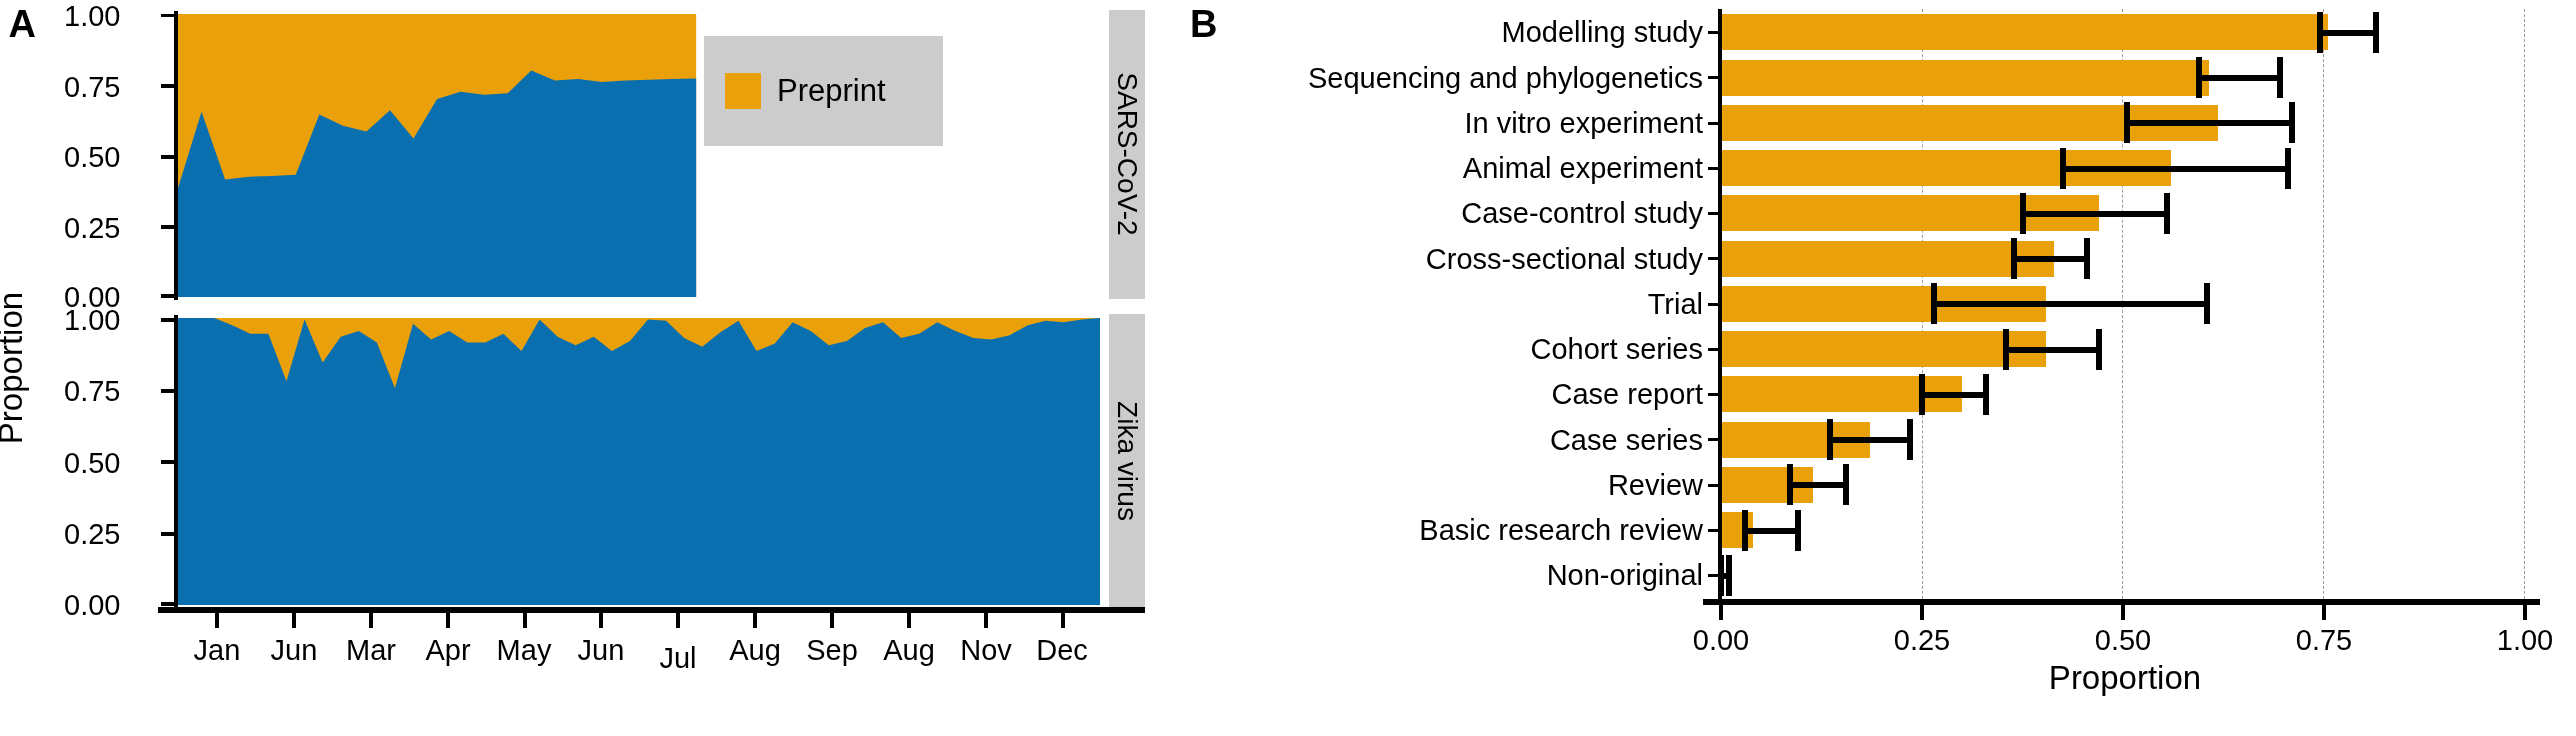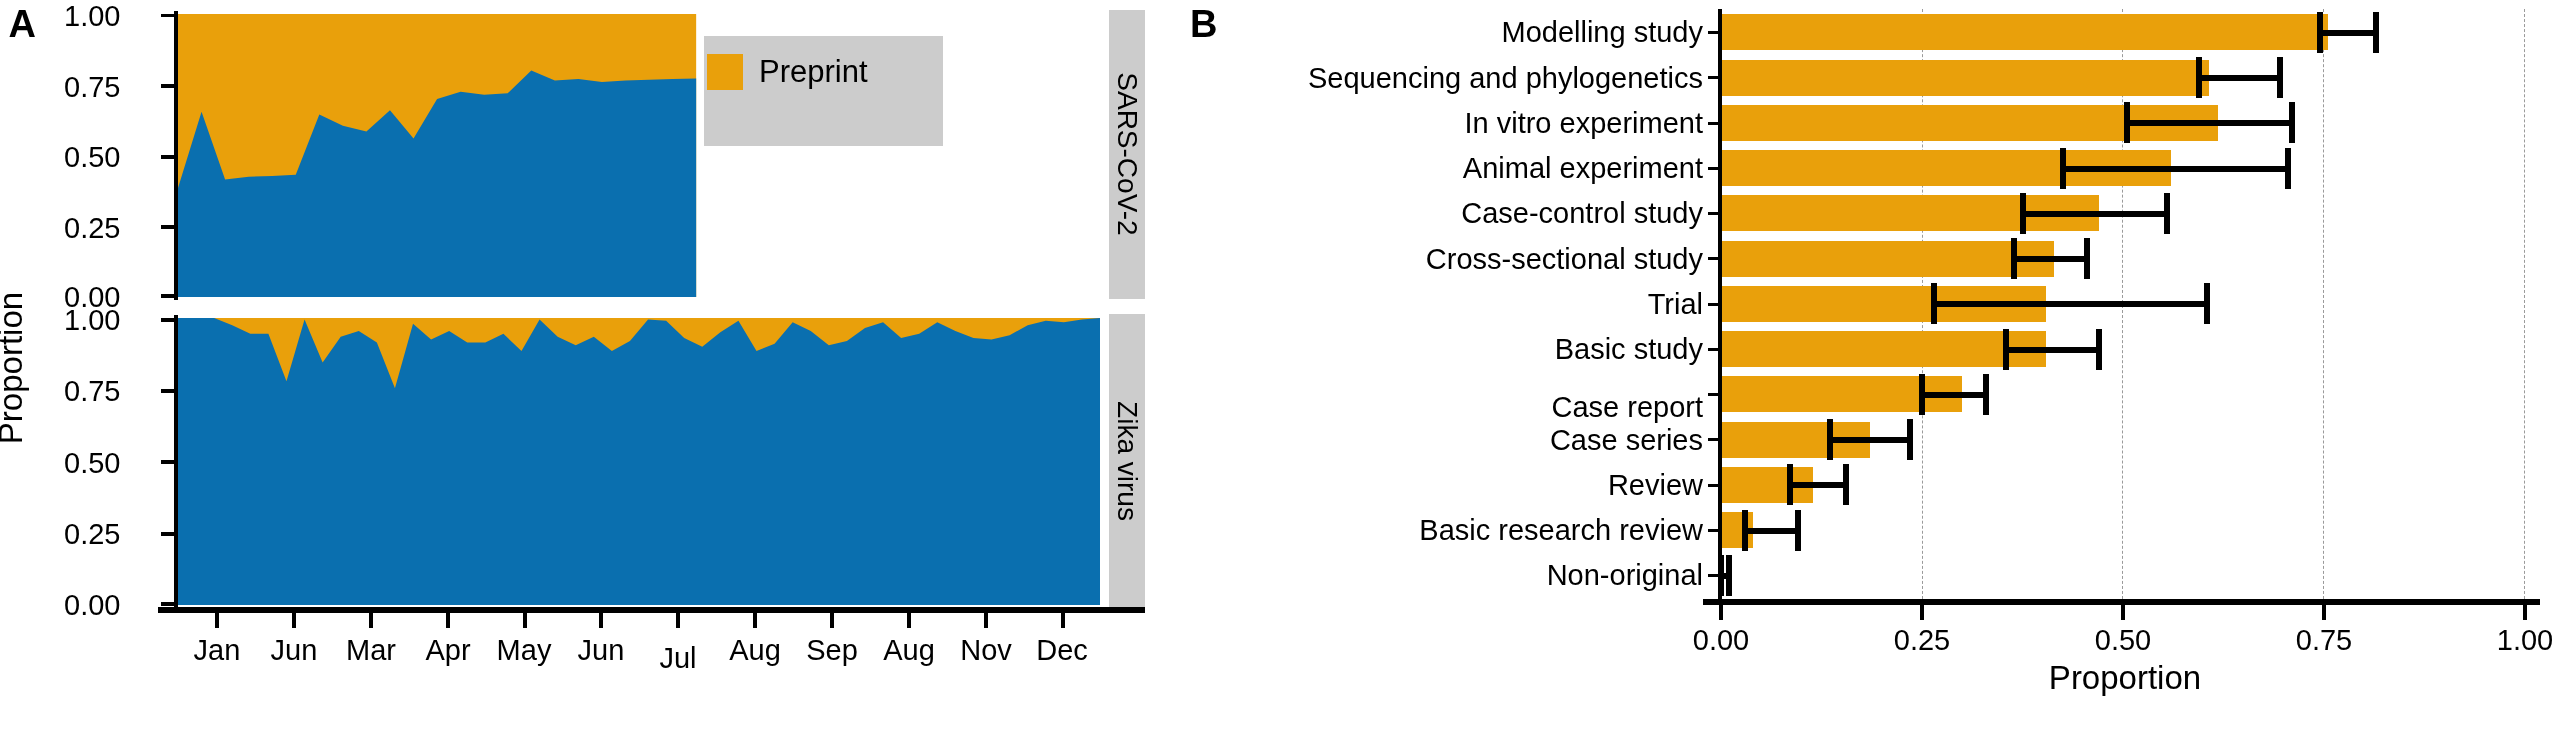--- a/index.html
+++ b/index.html
@@ -14,21 +14,21 @@
   .axis-line{position:absolute;background:#000;}
   .strip{position:absolute;background:#cccccc;display:flex;align-items:center;justify-content:center;}
   .strip span{font-size:28px;color:#000;white-space:nowrap;transform:rotate(90deg);}
 
   
   #panelA{position:absolute;left:0;top:0;width:1184px;height:736px;}
   .facet{position:absolute;overflow:hidden;}
   .facet svg{display:block;}
 
   
-  #legend{position:absolute;background:#cccccc;display:flex;flex-direction:column;padding:16px 3px;box-sizing:border-box;}
+  #legend{position:absolute;background:#cccccc;display:flex;flex-direction:column;justify-content:center;padding:16px 21px;box-sizing:border-box;}
   .legend-row{display:flex;align-items:center;height:39px;}
   .legend-key{width:36px;height:36px;flex:0 0 36px;}
   .legend-text{font-size:31px;color:#000;margin-left:16px;white-space:nowrap;}
 
   
   #panelB{position:absolute;left:1184px;top:0;width:1392px;height:736px;}
   .bar{position:absolute;background:#e9a00b;}
   .cat-label{position:absolute;font-size:29px;color:#000;white-space:nowrap;text-align:right;}
   .err-h{position:absolute;background:#000;height:5.5px;}
   .err-cap{position:absolute;background:#000;width:6.1px;}
@@ -197,22 +197,22 @@
         <div class="err-cap" style="left: 542px; top: 555px; height: 41px;"></div>
       </div>
     <div id="b-catlabels">
         <div class="cat-label" style="right: 873px; top: 32px; transform: translateY(-50%);">Modelling study</div>
         <div class="cat-label" style="right: 873px; top: 78px; transform: translateY(-50%);">Sequencing and phylogenetics</div>
         <div class="cat-label" style="right: 873px; top: 123px; transform: translateY(-50%);">In vitro experiment</div>
         <div class="cat-label" style="right: 873px; top: 168px; transform: translateY(-50%);">Animal experiment</div>
         <div class="cat-label" style="right: 873px; top: 213px; transform: translateY(-50%);">Case-control study</div>
         <div class="cat-label" style="right: 873px; top: 259px; transform: translateY(-50%);">Cross-sectional study</div>
         <div class="cat-label" style="right: 873px; top: 304px; transform: translateY(-50%);">Trial</div>
-        <div class="cat-label" style="right: 873px; top: 349px; transform: translateY(-50%);">Basic study</div>
-        <div class="cat-label" style="right: 873px; top: 394px; transform: translateY(-50%); margin-top: 13px;">Case report</div>
+        <div class="cat-label" style="right: 873px; top: 349px; transform: translateY(-50%);">Cohort series</div>
+        <div class="cat-label" style="right: 873px; top: 394px; transform: translateY(-50%);">Case report</div>
         <div class="cat-label" style="right: 873px; top: 440px; transform: translateY(-50%);">Case series</div>
         <div class="cat-label" style="right: 873px; top: 485px; transform: translateY(-50%);">Review</div>
         <div class="cat-label" style="right: 873px; top: 530px; transform: translateY(-50%);">Basic research review</div>
         <div class="cat-label" style="right: 873px; top: 575px; transform: translateY(-50%);">Non-original</div>
       </div>
     <div id="b-yticks">
         <div class="ytick" style="left: 524px; top: 31px;"></div>
         <div class="ytick" style="left: 524px; top: 76px;"></div>
         <div class="ytick" style="left: 524px; top: 122px;"></div>
         <div class="ytick" style="left: 524px; top: 167px;"></div>

